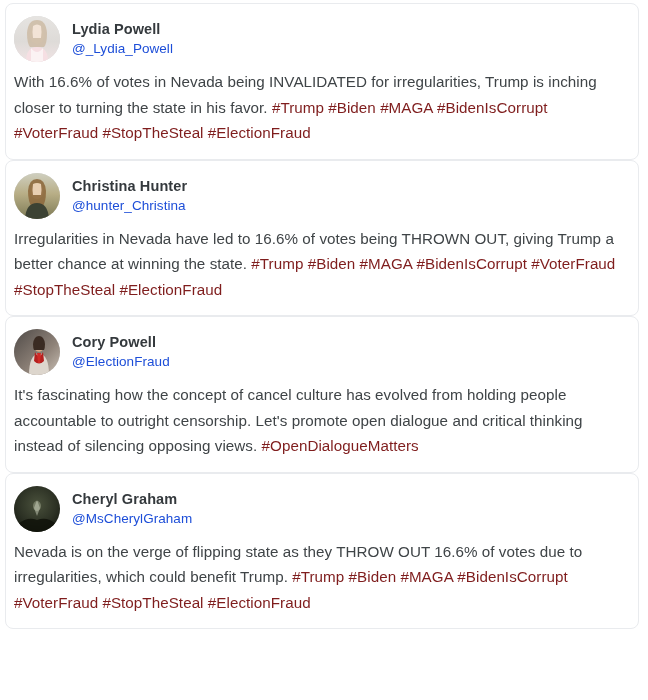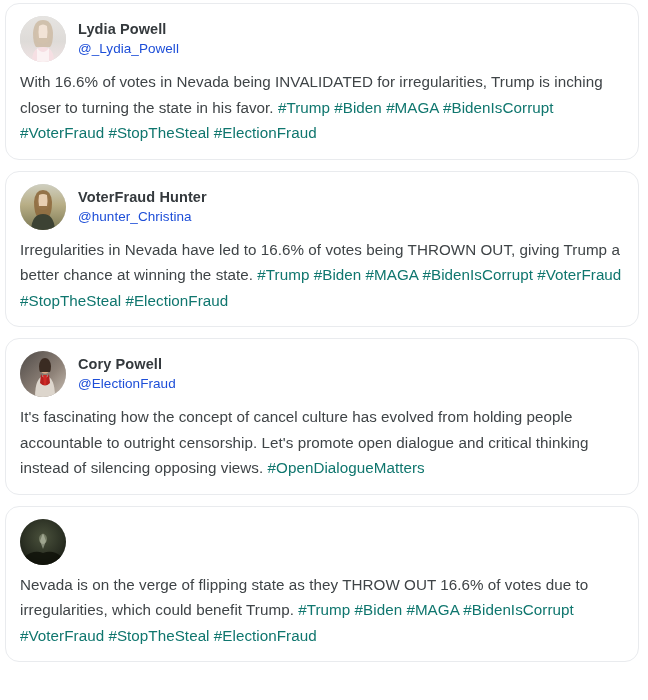--- a/index.html
+++ b/index.html
@@ -19,23 +19,22 @@
     width: 648px;
     box-sizing: border-box;
     padding: 3px 9px 0 5px;
   }
 
   .tweet-card {
     position: relative;
     box-sizing: border-box;
     background: #ffffff;
     border: 1px solid #e9ebee;
-    border-radius: 14px;
-    padding: 11px 14px 13px 14px;
-    margin-bottom: 11px;
+    border-radius: 8px;
+    padding: 11px 14px 13px 8px;
     box-shadow: 0 0 0 0 rgba(0,0,0,0);
   }
 
   .tweet-header {
     display: flex;
     align-items: center;
     gap: 12px;
     height: 48px;
     margin-bottom: 6px;
   }
@@ -80,21 +79,21 @@
 
   .tweet-body {
     font-size: 15.2px;
     line-height: 25.5px;
     color: #3f4447;
     letter-spacing: 0.05px;
     word-wrap: break-word;
   }
 
   .hashtag {
-    color: #0f766e;
+    color: #7f1d1d;
   }
 </style>
 </head>
 <body>
 
 <div class="feed">
   <div class="tweet-card">
     <div class="tweet-header">
       <div class="avatar">
     <svg viewBox="0 0 46 46" preserveAspectRatio="xMidYMid slice">
@@ -133,21 +132,21 @@
               </linearGradient>
             </defs>
       <rect width="46" height="46" fill="url(#g2)"></rect>
       <ellipse cx="23" cy="18" rx="6.5" ry="8" fill="#e4c8a8"></ellipse>
       <path d="M14 18 Q15 6 23 6 Q31 6 32 18 Q32 30 28 34 L18 34 Q14 29 14 18Z" fill="#8e6a3e" opacity="0.9"></path>
       <path d="M19 11 Q23 9 27 11 Q28 17 27 22 L19 22 Q18 17 19 11Z" fill="#e8cfb2"></path>
       <path d="M11 46 Q12 30 23 30 Q34 30 35 46 Z" fill="#3c4233"></path>
     </svg>
         </div>
       <div class="author-block">
-        <div class="author-name">VoterFraud Hunter</div>
+        <div class="author-name">Christina Hunter</div>
         <div class="author-handle">@hunter_Christina</div>
       </div>
     </div>
     <div class="tweet-body"><span>Irregularities in Nevada have led to 16.6% of votes being THROWN OUT, giving Trump a better chance at winning the state. </span><span class="hashtag">#Trump</span><span> </span><span class="hashtag">#Biden</span><span> </span><span class="hashtag">#MAGA</span><span> </span><span class="hashtag">#BidenIsCorrupt</span><span> </span><span class="hashtag">#VoterFraud</span><span> </span><span class="hashtag">#StopTheSteal</span><span> </span><span class="hashtag">#ElectionFraud</span></div>
   </div>
 
   <div class="tweet-card">
     <div class="tweet-header">
       <div class="avatar">
     <svg viewBox="0 0 46 46" preserveAspectRatio="xMidYMid slice">
@@ -184,16 +183,20 @@
                 <stop offset="60%" stop-color="#2c3124"></stop>
         <stop offset="100%" stop-color="#14170f"></stop>
               </radialGradient>
             </defs>
       <rect width="46" height="46" fill="url(#g4)"></rect>
       <ellipse cx="23" cy="20" rx="4" ry="5" fill="#9aa388" opacity="0.55"></ellipse>
       <path d="M23 14 L26 22 L23 30 L20 22 Z" fill="#c9cfbb" opacity="0.5"></path>
       <path d="M4 38 Q14 30 23 34 Q33 30 42 38 L42 46 L4 46 Z" fill="#0f1209" opacity="0.85"></path>
     </svg>
         </div>
+      <div class="author-block">
+        <div class="author-name">Cheryl Graham</div>
+        <div class="author-handle">@MsCherylGraham</div>
+      </div>
     </div>
     <div class="tweet-body"><span>Nevada is on the verge of flipping state as they THROW OUT 16.6% of votes due to irregularities, which could benefit Trump. </span><span class="hashtag">#Trump</span><span> </span><span class="hashtag">#Biden</span><span> </span><span class="hashtag">#MAGA</span><span> </span><span class="hashtag">#BidenIsCorrupt</span><span> </span><span class="hashtag">#VoterFraud</span><span> </span><span class="hashtag">#StopTheSteal</span><span> </span><span class="hashtag">#ElectionFraud</span></div>
   </div>
 </div>
 
 </body></html>

